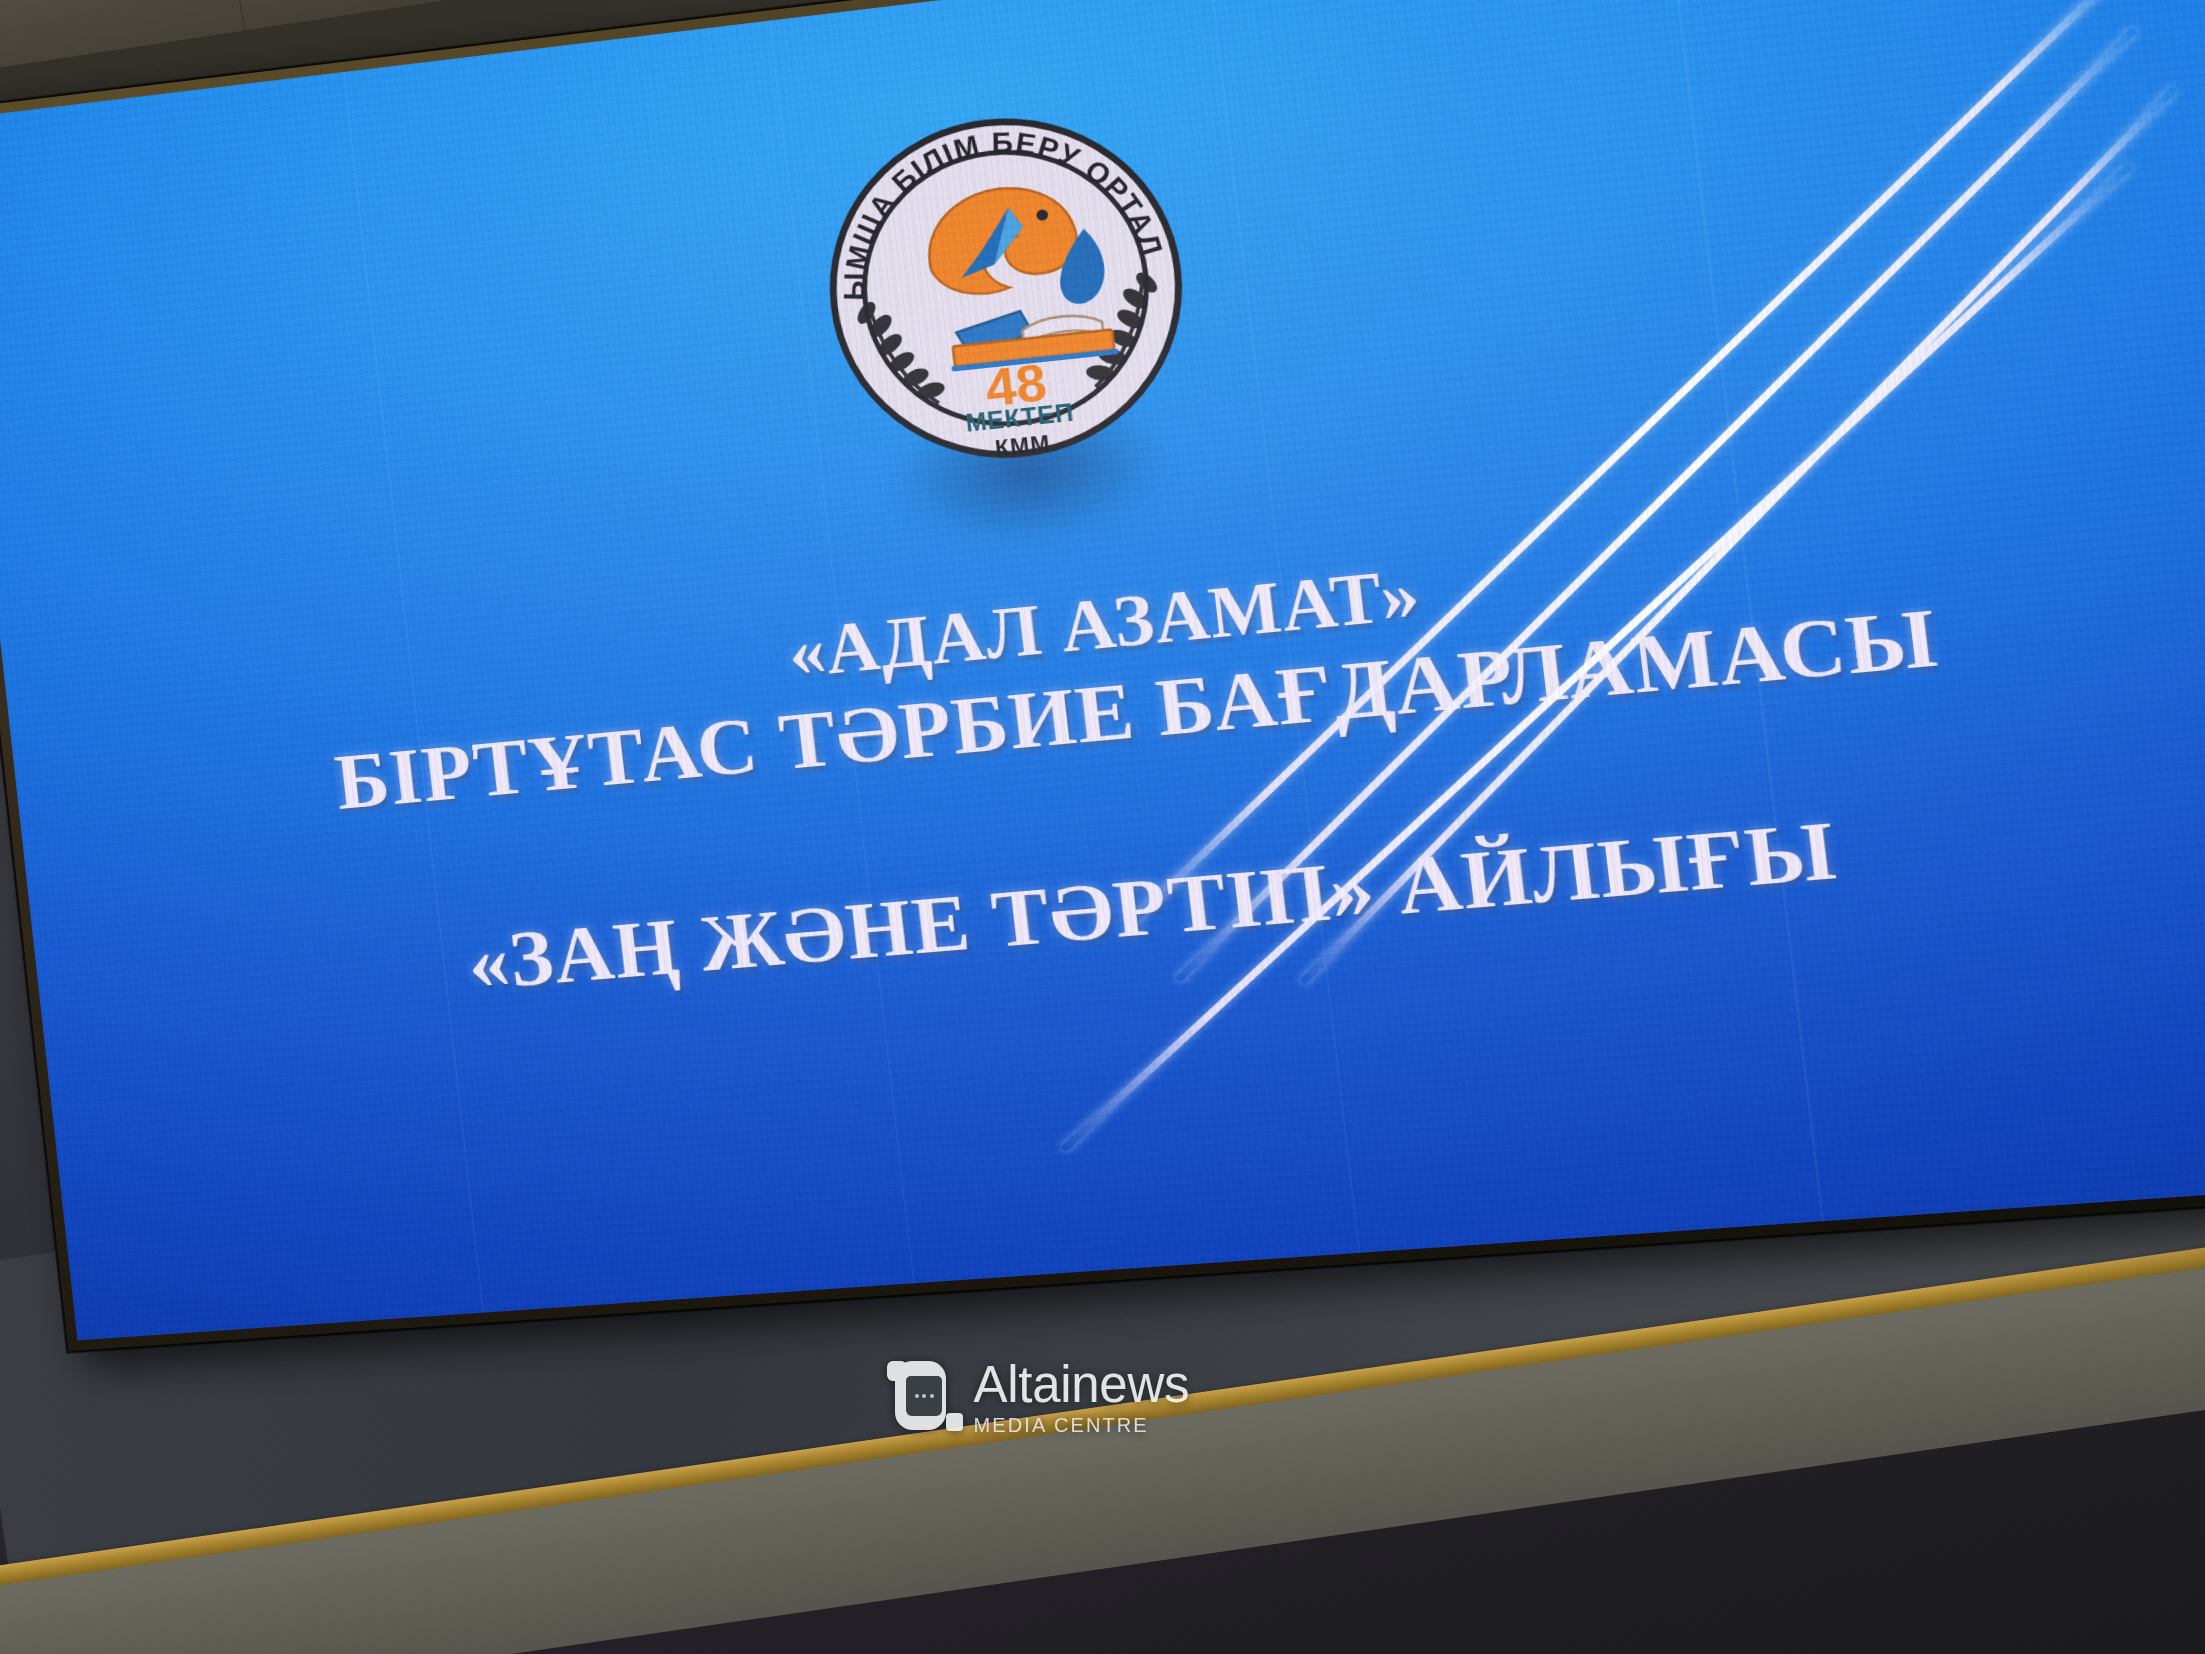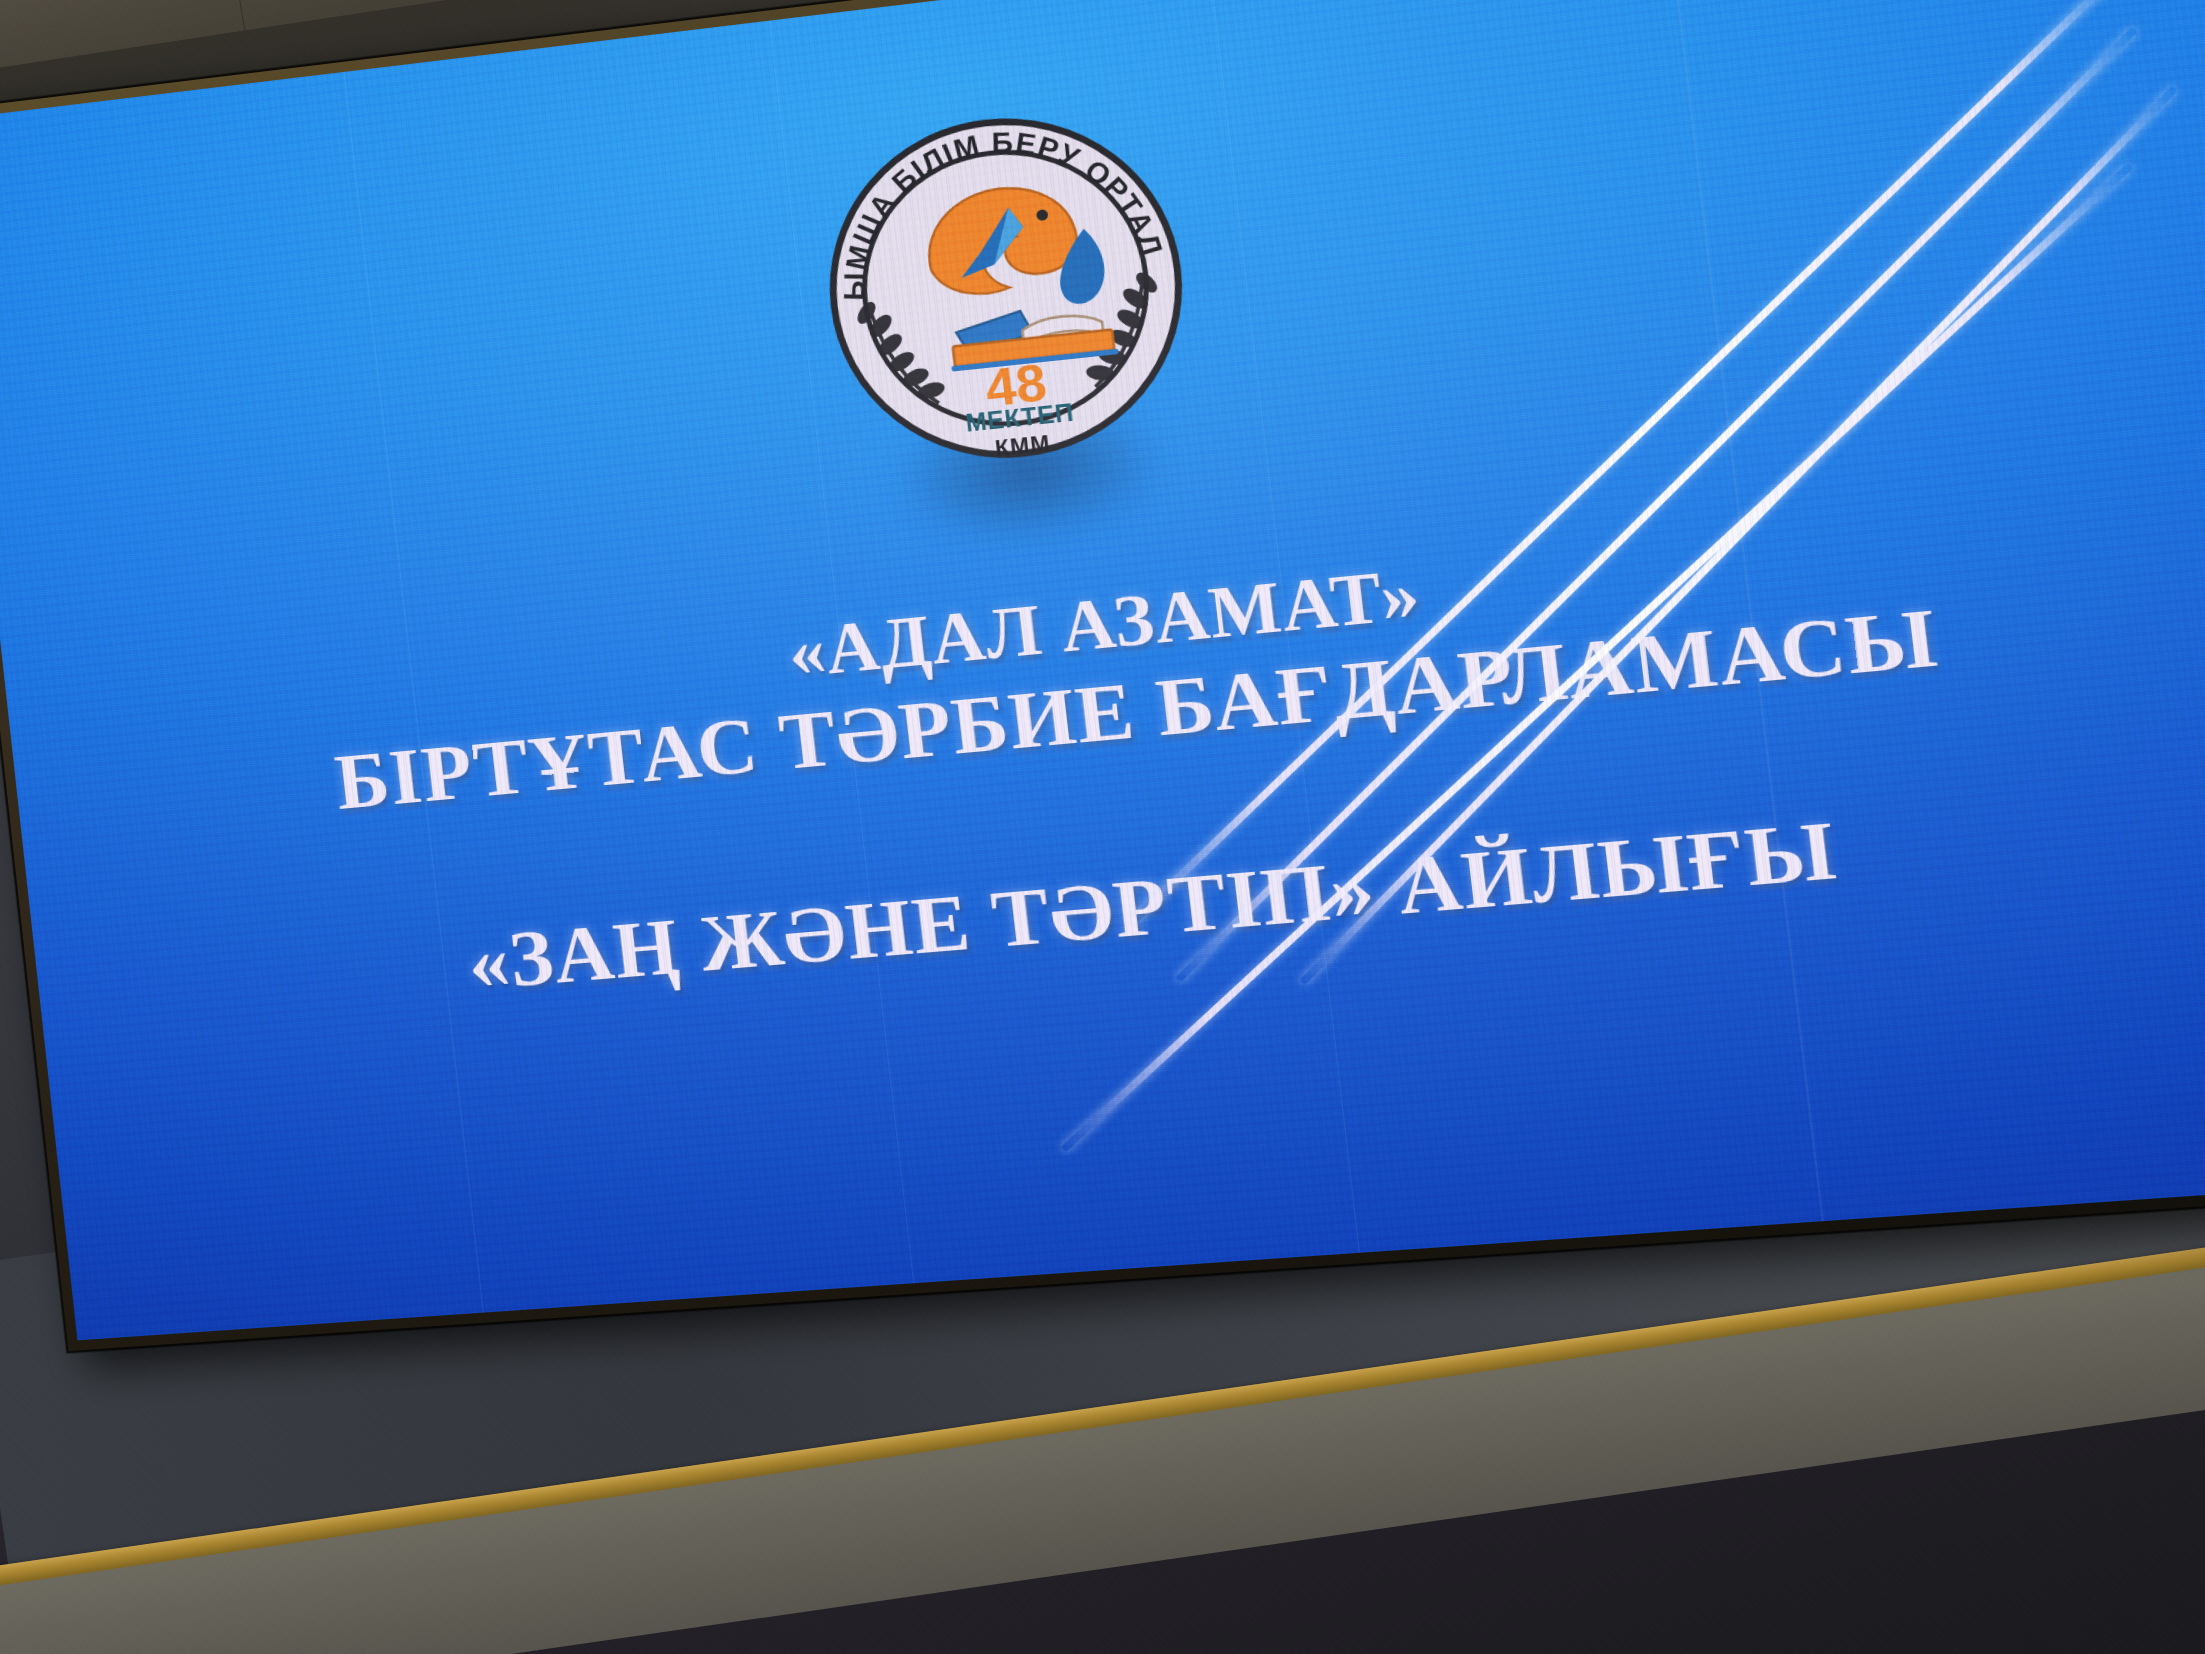--- a/index.html
+++ b/index.html
@@ -265,16 +265,32 @@
           <div class="streak" style="left:965px;top:1106px;width:1329px;transform:rotate(-38.5deg);"></div>
         </div>
 
         <div class="panel-vgrid"></div>
         <div class="panel-scan"></div>
         <div class="panel-vig"></div>
       </div>
     </div>
   </div>
 
+  <div class="watermark">
+    <div class="wm-mark">
+      <div class="wm-sq"></div>
+      <div class="wm-rr"></div>
+      <div class="wm-inner">
+        <span class="wm-dot"></span>
+        <span class="wm-dot"></span>
+        <span class="wm-dot"></span>
+      </div>
+      <div class="wm-tail"></div>
+    </div>
+    <div class="wm-text">
+      <span class="wm-name">Altainews</span>
+      <span class="wm-sub">MEDIA CENTRE</span>
+    </div>
+  </div>
 
   <div class="grain"></div>
 </div>
 
 
 </body></html>

